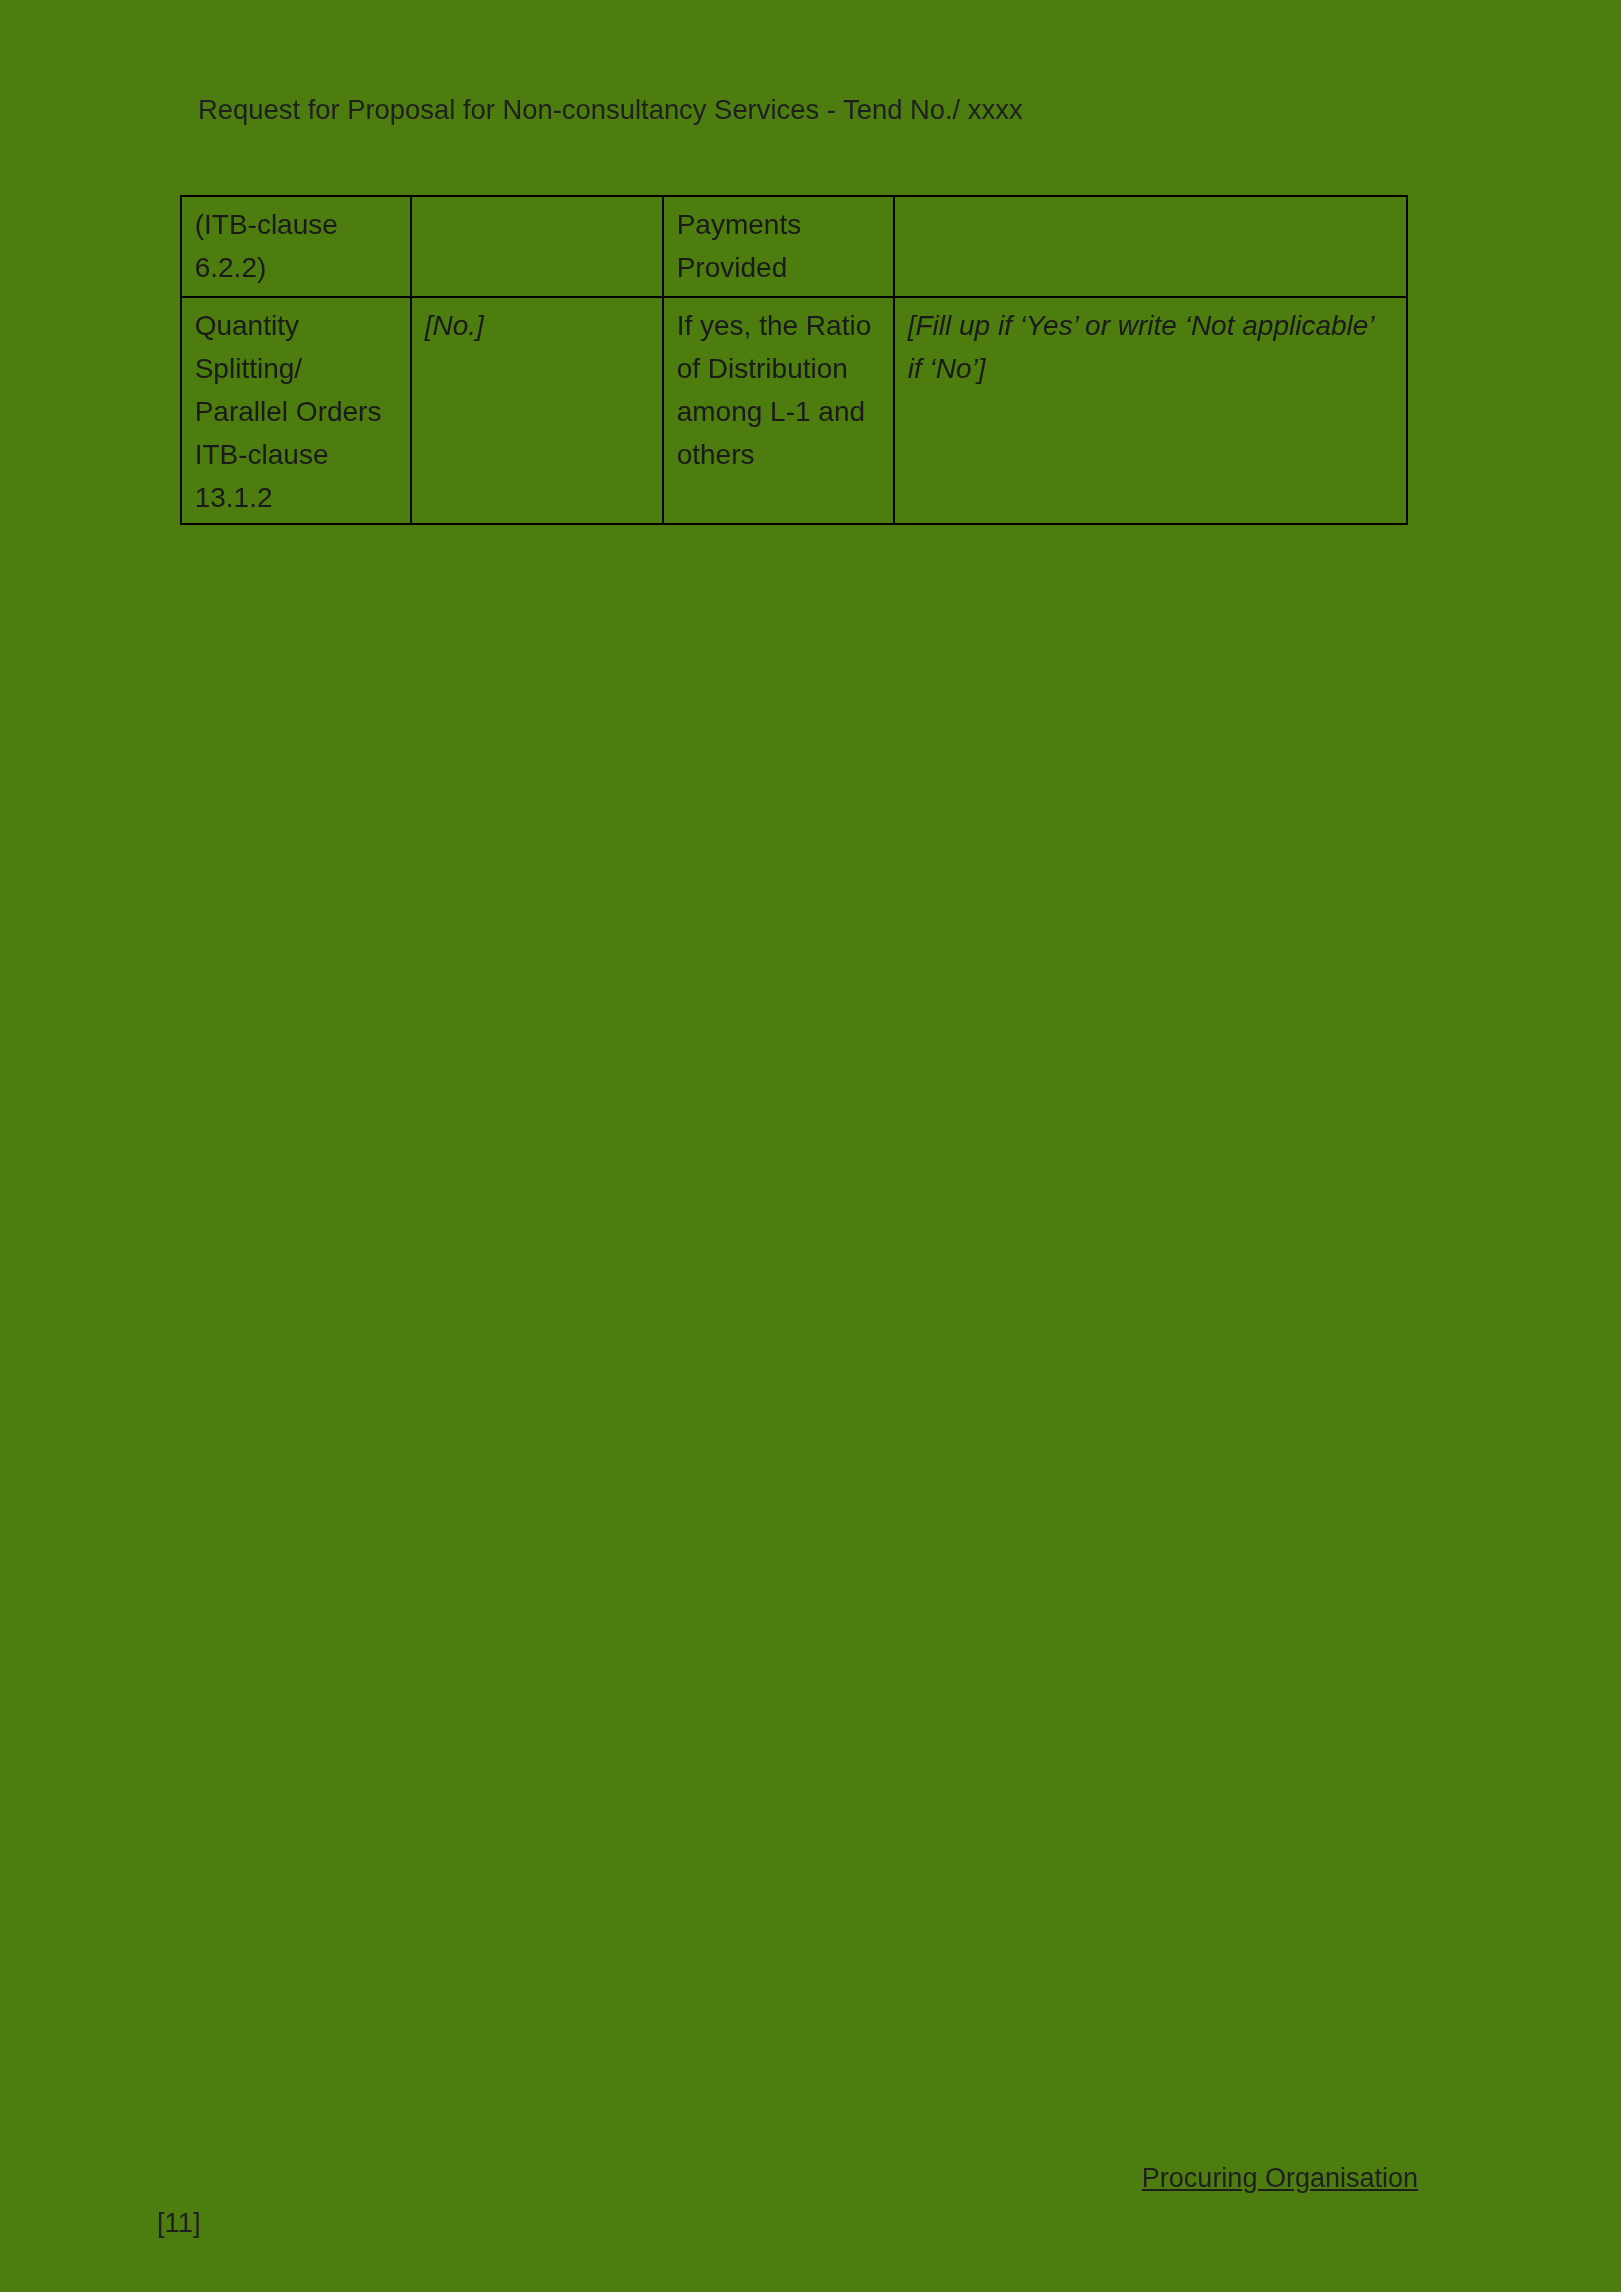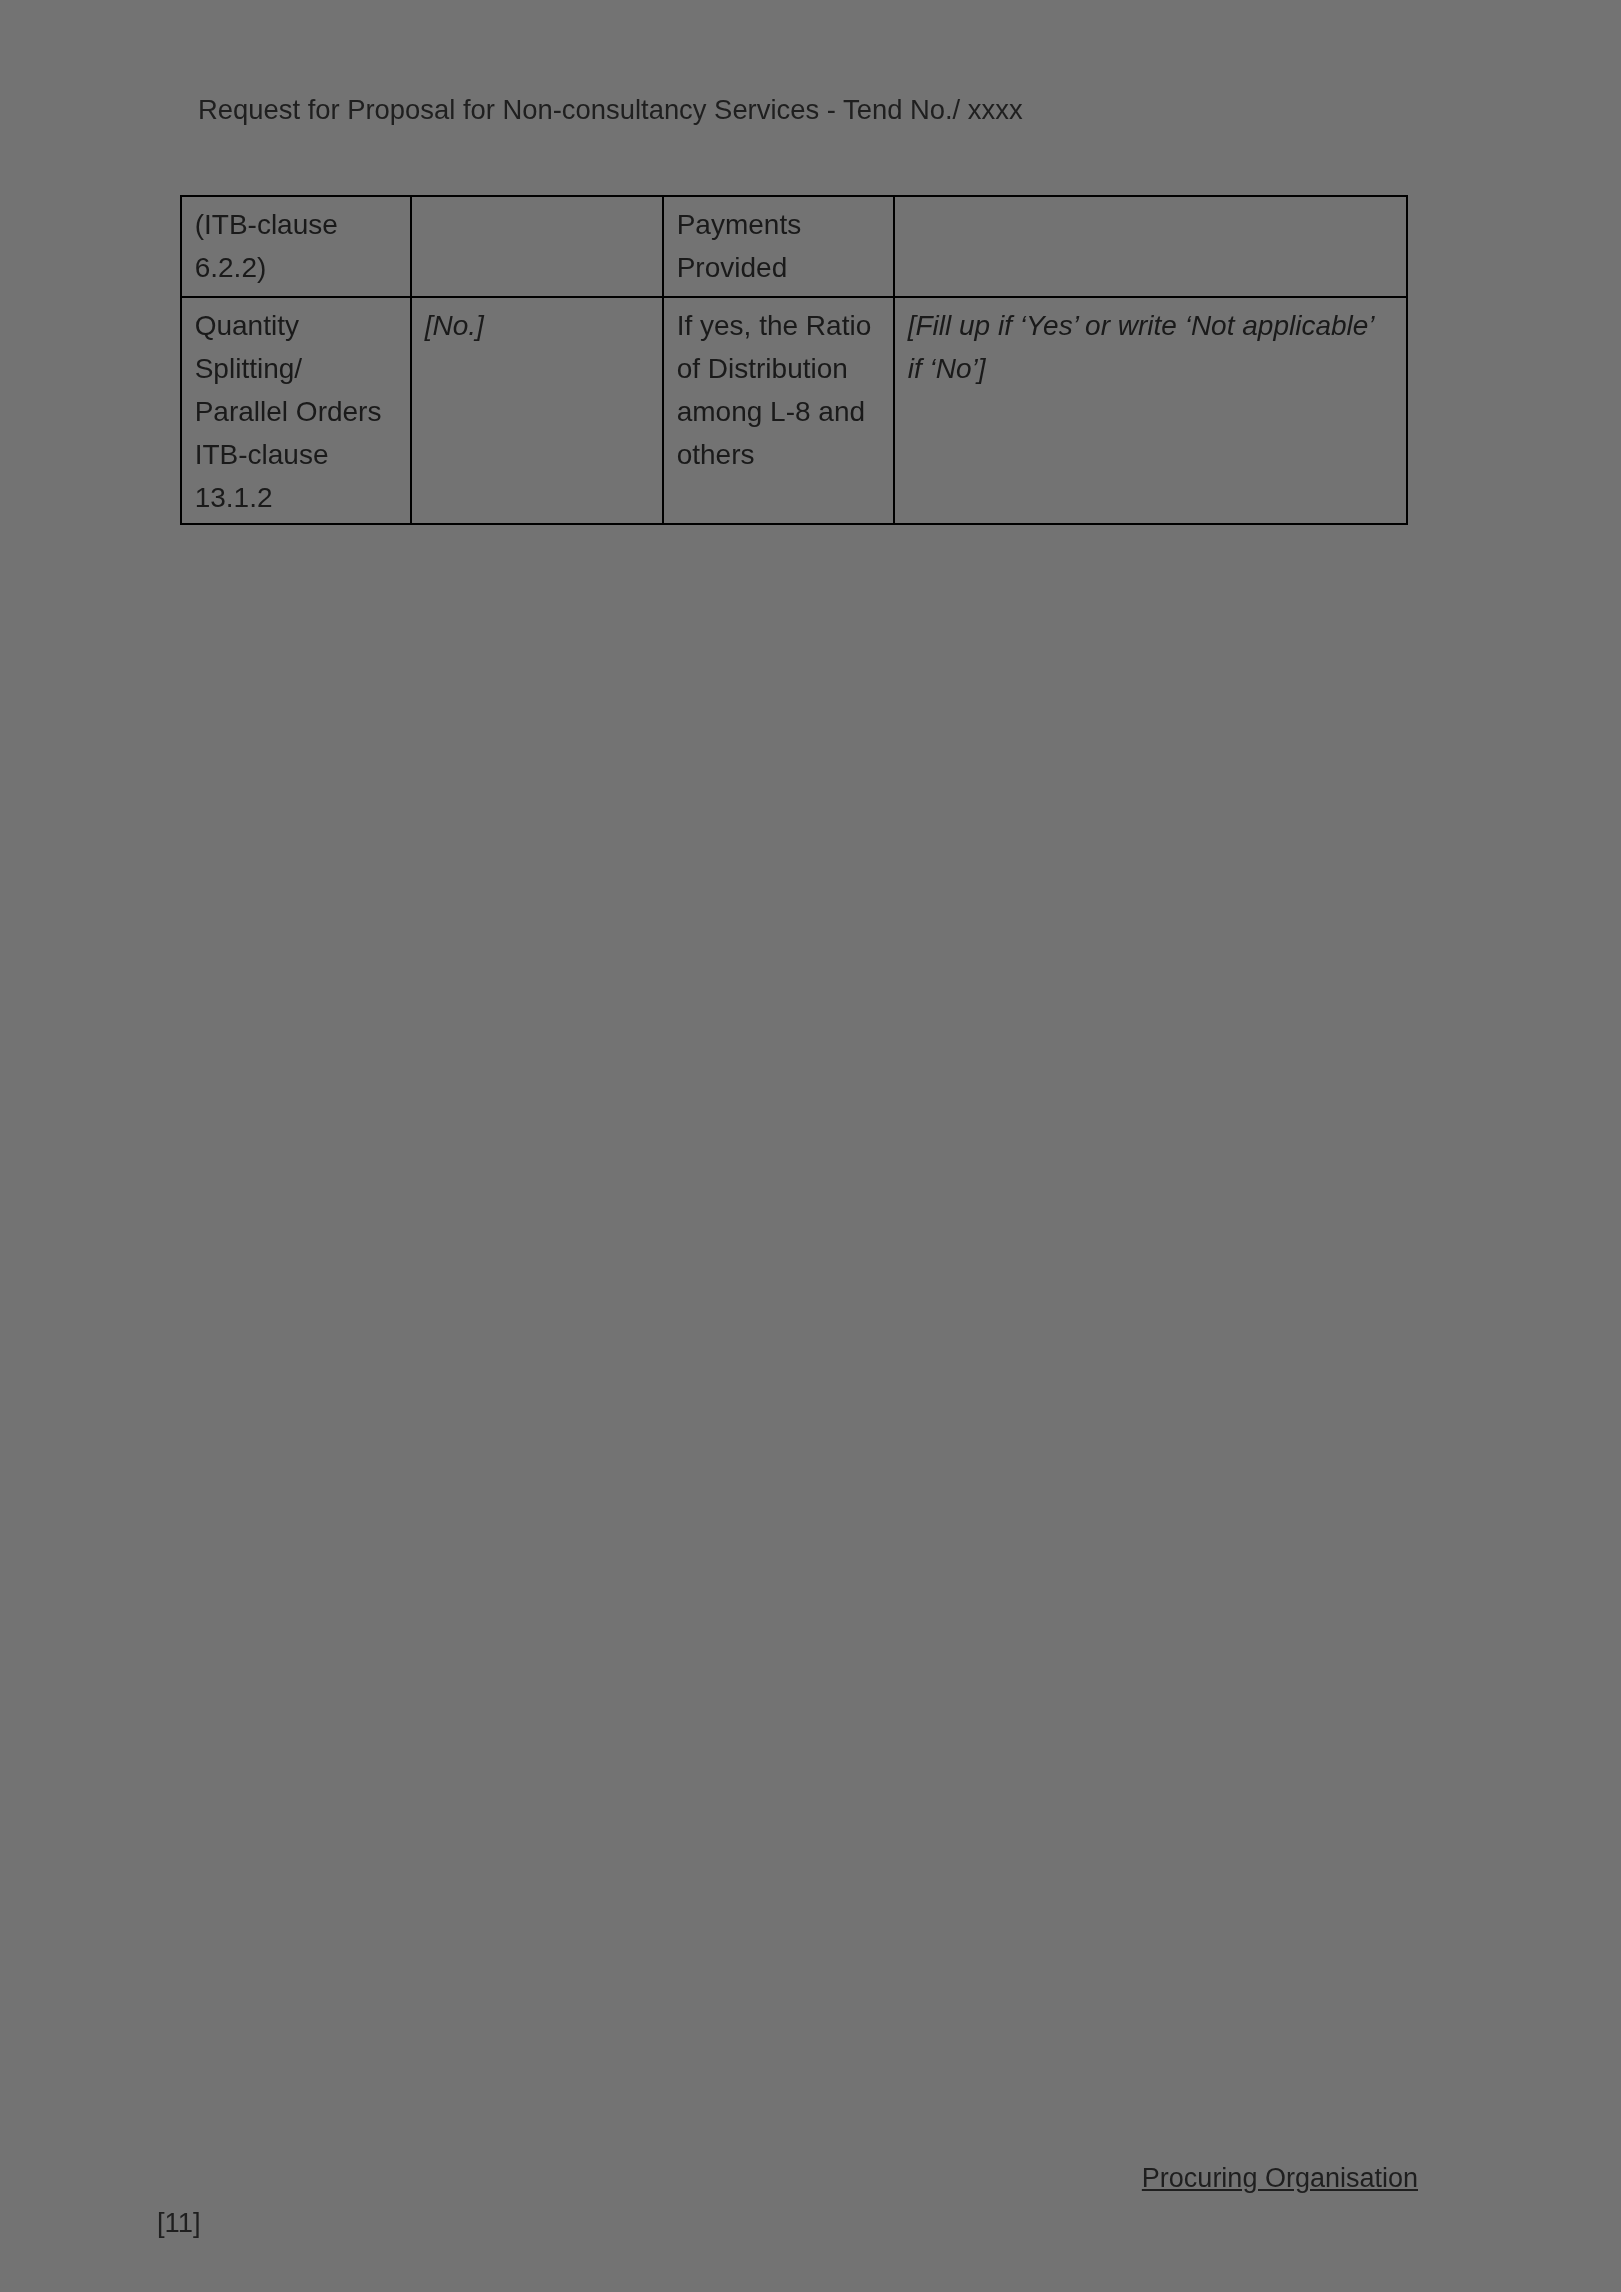--- a/index.html
+++ b/index.html
@@ -4,21 +4,21 @@
 <style>
   html, body {
     margin: 0;
     padding: 0;
     background: #e8e8e8;
   }
   .page {
     position: relative;
     width: 1621px;
     height: 2293px;
-    background: #737373;
+    background: #4d7c0f;
     font-family: "Liberation Sans", sans-serif;
     color: #1a1a1a;
     overflow: hidden;
   }
   .doc-header {
     position: absolute;
     left: 198px;
     top: 93px;
     font-size: 27.4px;
     line-height: 33px;
@@ -94,21 +94,21 @@
       </tr>
       <tr class="row-2">
         <td>Quantity
 Splitting/
 Parallel Orders
 ITB-clause
 13.1.2</td>
         <td class="placeholder">[No.]</td>
         <td>If yes, the Ratio
 of Distribution
-among L-8 and
+among L-1 and
 others</td>
         <td class="placeholder">[Fill up if ‘Yes’ or write ‘Not applicable’
 if ‘No’]</td>
       </tr>
     </tbody>
   </table>
 
   <div class="footer-left">[11]</div>
 
   <div class="footer-right">Procuring Organisation</div>

